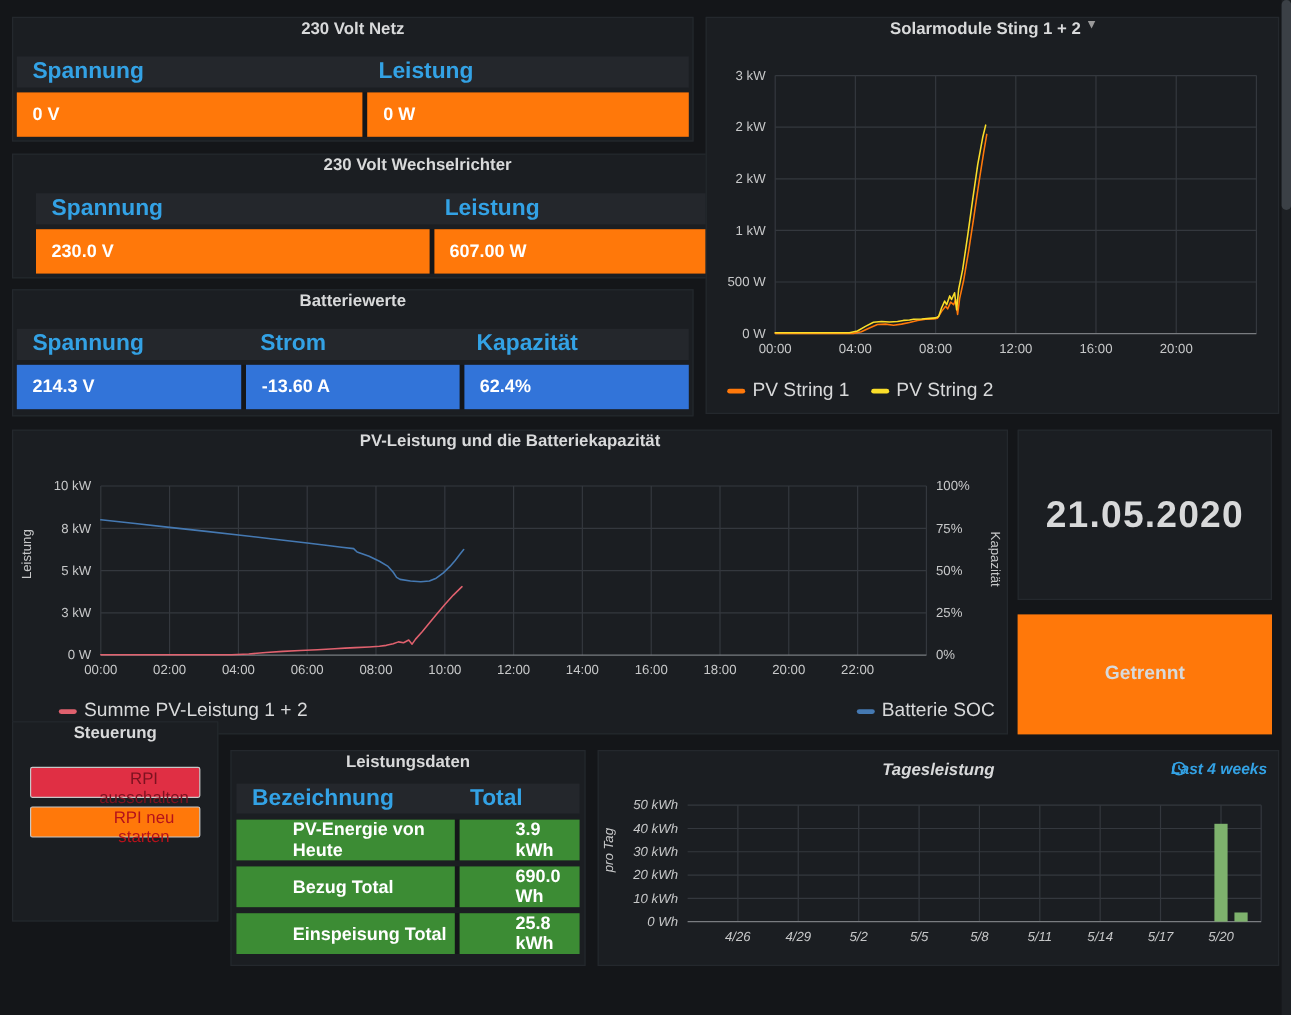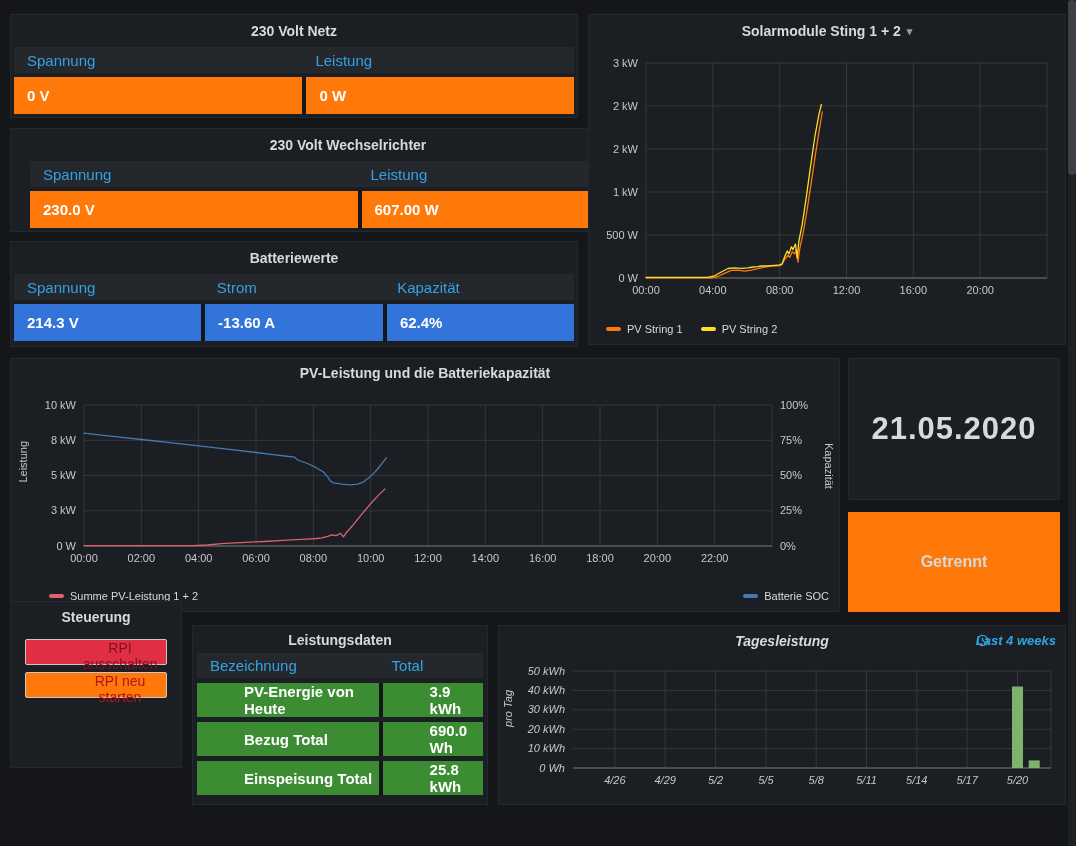--- a/index.html
+++ b/index.html
@@ -10,41 +10,41 @@
     --btn-red-bg:#e02f44; --btn-red-text:#7c1220; --btn-orange-bg:#ff780a;
     --btn-orange-text:#b5121b; --btn-border:#c7c7c7;
     --series-pv1:#ff780a; --series-pv2:#fade2a; --series-sum:#e0616e;
     --series-soc:#4579b2; --series-bar:#7eb26d;
     --scrollbar-track:#1d2024; --scrollbar-thumb:#3b4046;
   }
   *{box-sizing:border-box; margin:0; padding:0;}
   body{background:var(--page-bg); font-family:"Liberation Sans",sans-serif;}
   .page{position:relative; width:1076px; height:846px; background:var(--page-bg); overflow:hidden;}
   .panel{position:absolute; background:var(--panel-bg); border:1px solid var(--panel-border);}
-  .ptitle{height:32px; display:flex; align-items:center; justify-content:center; gap:6px;
+  .ptitle{height:32px; display:flex; justify-content:center; gap:6px;
           font-size:14px; font-weight:700; color:var(--title-text); cursor:pointer;}
   .caret{color:#9a9a9a; font-size:11px; line-height:1;}
   
   .thead{height:26px; background:var(--header-row-bg); display:grid; margin:0 3px;}
-  .th{font-size:15px; font-weight:400; color:var(--header-text-blue); padding-left:13px;
+  .th{font-size:19px; font-weight:700; color:var(--header-text-blue); padding-left:13px;
       display:flex; align-items:center; cursor:pointer;}
   .tvals{display:grid; gap:4px; margin:4px 3px 0; background:var(--page-bg);}
   .cell{height:37px; color:#fff; font-weight:700; font-size:15px; padding-left:13px;
         display:flex; align-items:center;}
   .cols2{grid-template-columns:51.5% 1fr;}
   .cols3{grid-template-columns:1fr 0.95fr 1fr;}
   .orange{background:var(--value-orange);}
   .blue{background:var(--value-blue);}
   .green{background:var(--value-green);}
   
   svg{position:absolute; left:0;}
   svg .grid{stroke:var(--grid-line); stroke-width:1;}
   svg .axisline{stroke:var(--axis-line); stroke-width:1;}
   svg text.tick{fill:var(--tick-text); font-size:11px; font-family:"Liberation Sans",sans-serif;}
-  .legend{position:absolute; display:flex; gap:18px; font-size:11px; color:var(--title-text);}
+  .legend{position:absolute; display:flex; gap:18px; font-size:16px; color:var(--title-text);}
   .legend-item{display:flex; align-items:center; gap:6px; cursor:pointer;}
   .chip{display:inline-block; width:15px; height:4px; border-radius:2px;}
   .ylab{position:absolute; font-size:11px; color:var(--tick-text); writing-mode:vertical-rl;}
   .ylab.flip{transform:rotate(180deg);}
   
   .date-panel{display:flex; align-items:center; justify-content:center;}
   .date-text{font-size:31px; font-weight:700; color:var(--title-text); letter-spacing:1px;}
   .btn-getrennt{position:absolute; inset:0; width:100%; height:100%; border:none;
         background:var(--btn-orange-bg); color:var(--title-text); font-size:16px; font-weight:700;
         font-family:"Liberation Sans",sans-serif; cursor:pointer;}

